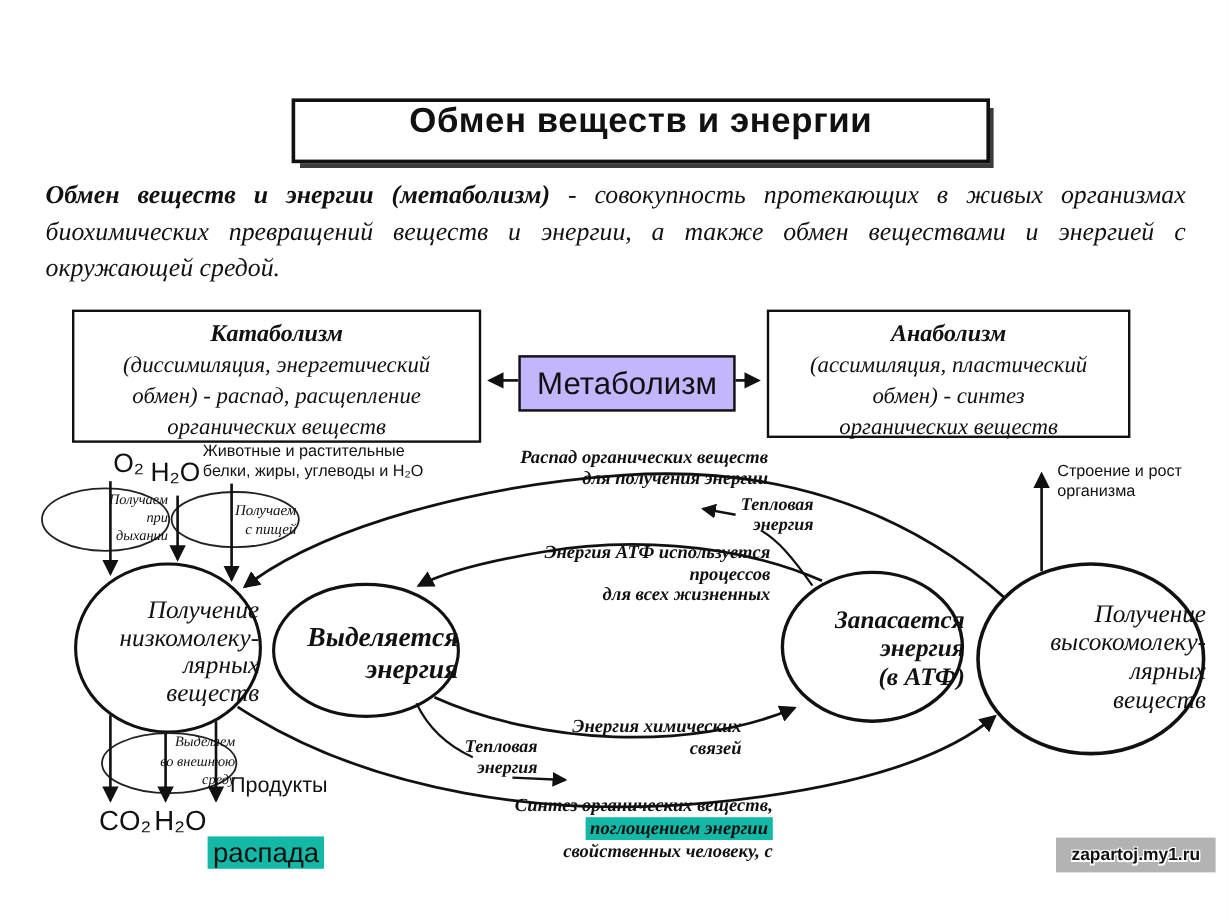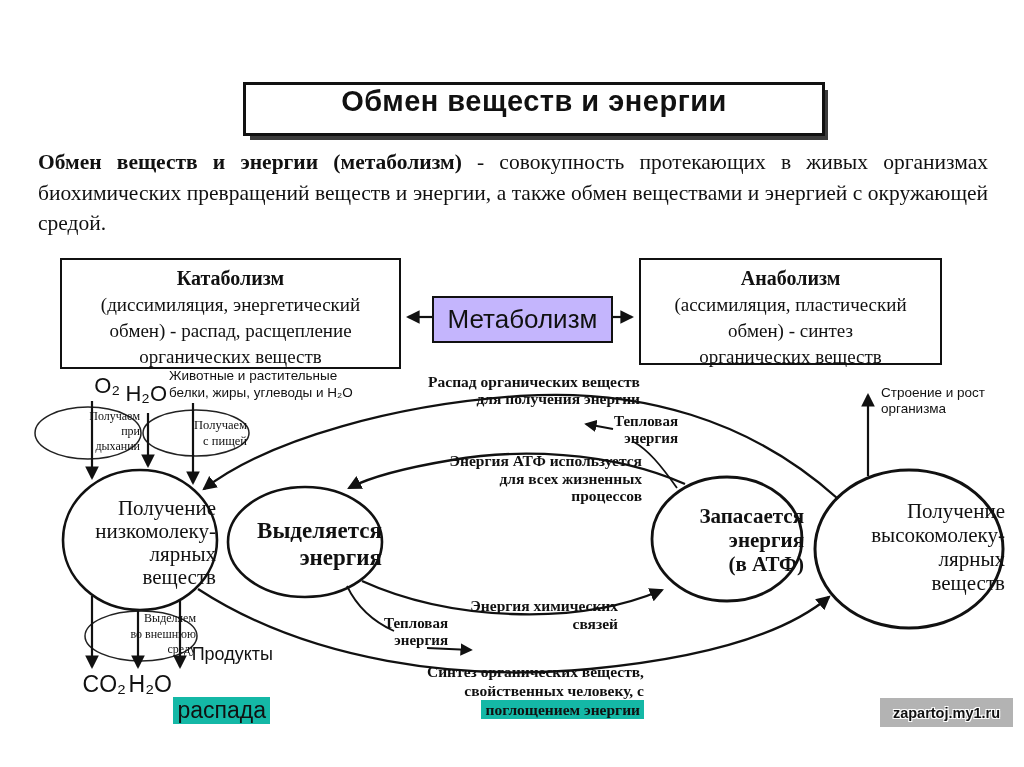--- a/index.html
+++ b/index.html
@@ -1,20 +1,20 @@
 <!DOCTYPE html>
 <html><head>
 <meta charset="utf-8">
 <style>
   html,body{margin:0;padding:0;background:#fdfdfd;}
   #page{position:relative;width:1024px;height:767px;background:#ffffff;overflow:hidden;
         font-family:"Liberation Serif",serif;color:#111;}
   svg.layer{position:absolute;left:0;top:0;z-index:1;}
   .lbl{position:absolute;z-index:2;color:#111;}
-  .serif-i{font-family:"Liberation Serif","DejaVu Serif",serif;}
+  .serif-i{font-family:"Liberation Serif","DejaVu Serif",serif;font-style:italic;}
   .sans{font-family:"Liberation Sans","DejaVu Sans",sans-serif;font-style:normal;}
   .ctr{text-align:right;}
   .line{display:block;}
 
   .title-box{position:absolute;left:243px;top:82px;width:576px;height:48px;z-index:2;
      border:3px solid #111;background:#fff;display:flex;align-items:flex-start;justify-content:center;
      box-shadow:5px 6px 0 -2px #3c3c3c;}
   .title-box .t{font-family:"Liberation Sans","DejaVu Sans",sans-serif;font-weight:bold;font-size:29px;letter-spacing:.5px;}
 
   .definition{left:38px;top:147px;width:950px;font-size:21.5px;line-height:30.5px;text-align:justify;}
@@ -153,35 +153,35 @@
   <div class="lbl serif-i ctr flow" style="left:406px;top:373px;width:234px;font-size:15.5px;line-height:17px;">
     <span class="line">Распад органических веществ</span>
     <span class="line">для получения энергии</span>
   </div>
   <div class="lbl serif-i ctr flow" style="left:592px;top:413px;width:86px;font-size:15px;line-height:16.5px;">
     <span class="line">Тепловая</span>
     <span class="line">энергия</span>
   </div>
   <div class="lbl serif-i ctr flow" style="left:428px;top:452px;width:214px;font-size:15.5px;line-height:17.5px;">
     <span class="line">Энергия АТФ используется</span>
+    <span class="line">процессов</span>
     <span class="line">для всех жизненных</span>
-    <span class="line">процессов</span>
   </div>
   <div class="lbl serif-i ctr flow" style="left:450px;top:597px;width:168px;font-size:15.5px;line-height:17.5px;">
     <span class="line">Энергия химических</span>
     <span class="line">связей</span>
   </div>
   <div class="lbl serif-i ctr flow" style="left:350px;top:615px;width:98px;font-size:15px;line-height:16.5px;">
     <span class="line">Тепловая</span>
     <span class="line">энергия</span>
   </div>
   <div class="lbl serif-i ctr flow" style="left:404px;top:662px;width:240px;font-size:15.5px;line-height:19px;">
     <span class="line">Синтез органических веществ,</span>
+    <span class="line"><span class="hl">поглощением энергии</span></span>
     <span class="line">свойственных человеку, с</span>
-    <span class="line"><span class="hl">поглощением энергии</span></span>
   </div>
   <div class="lbl sans" style="left:881px;top:385px;width:132px;font-size:13.5px;line-height:16px;">
     <span class="line">Строение и рост</span>
     <span class="line">организма</span>
   </div>
 
   <div class="lbl serif-i ctr" style="left:86px;top:611px;width:110px;font-size:12px;line-height:15.5px;">
     <span class="line">Выделяем</span>
     <span class="line">во внешнюю</span>
     <span class="line">среду</span>

